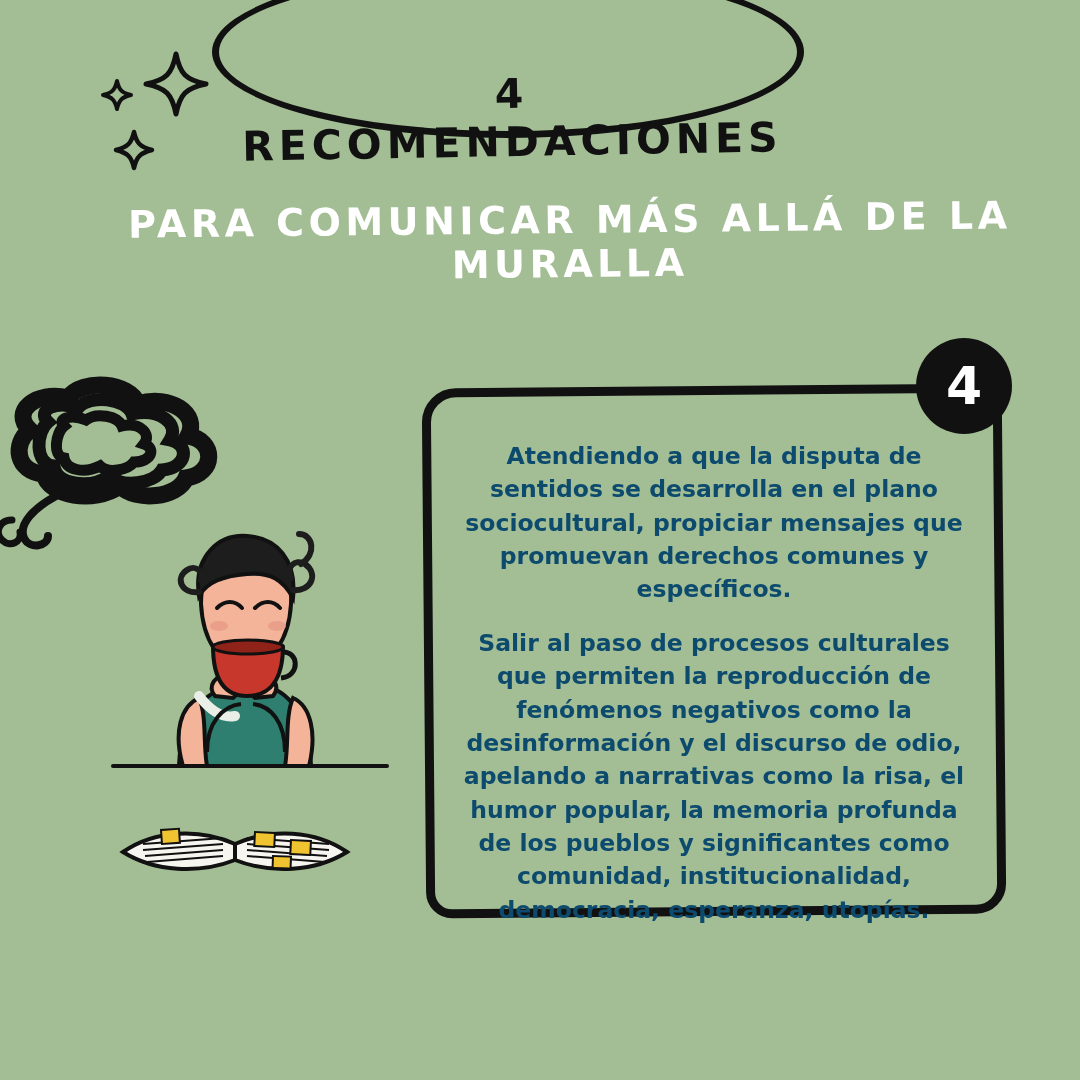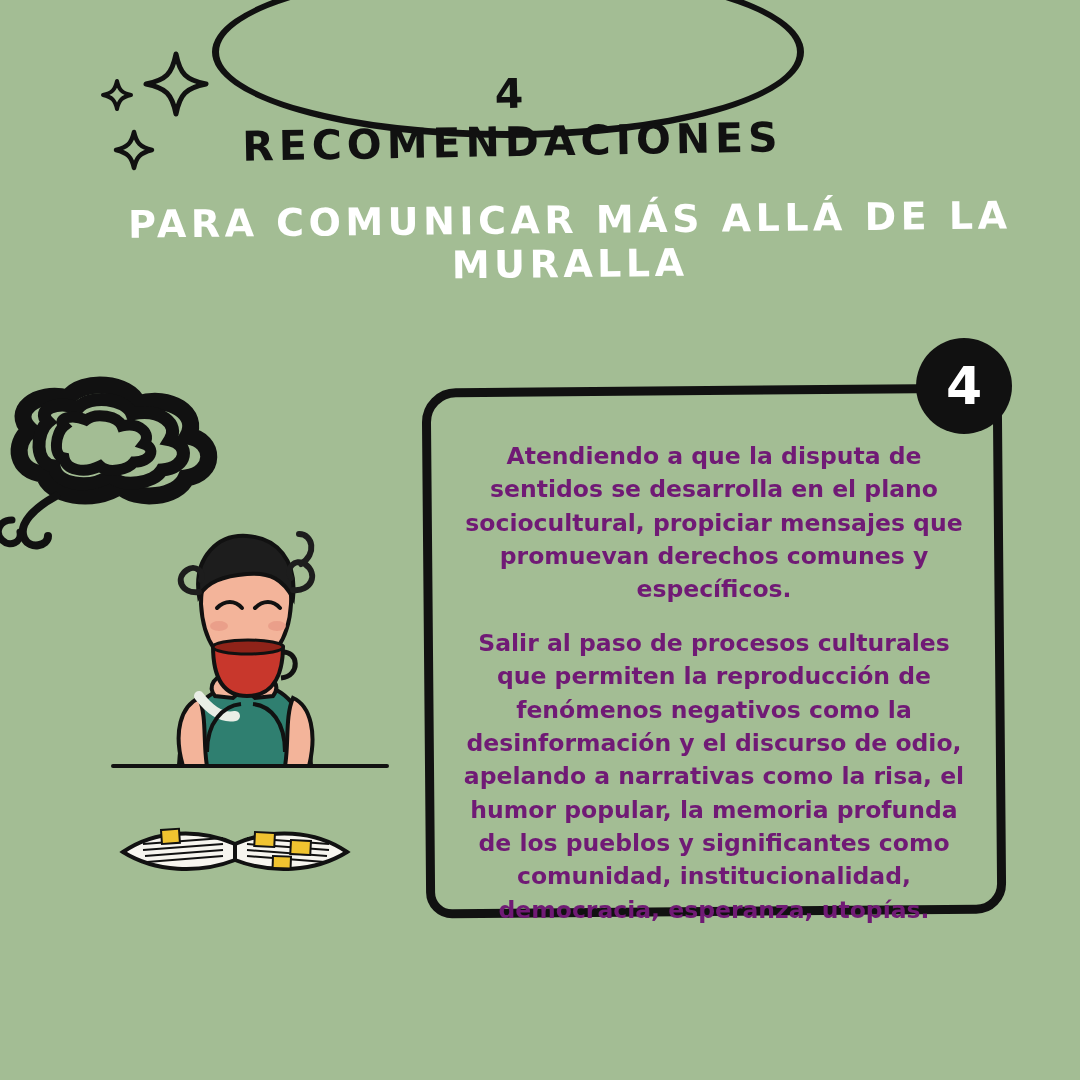--- a/index.html
+++ b/index.html
@@ -122,21 +122,21 @@
     margin: 0 auto;
     border-radius: 2px;
     transform: rotate(-0.4deg);
   }
 
   .eyebrow-wrap { text-align: center; }
 
   .body-text {
     margin-top: 20px;
     text-align: center;
-    color: #701a75;
+    color: #0c4a6e;
     font-size: 23.5px;
     line-height: 1.42;
     font-weight: 700;
     font-family: "DejaVu Sans", sans-serif;
   }
   .body-text p + p { margin-top: 20px; }
 </style>
 </head>
 <body>
 

